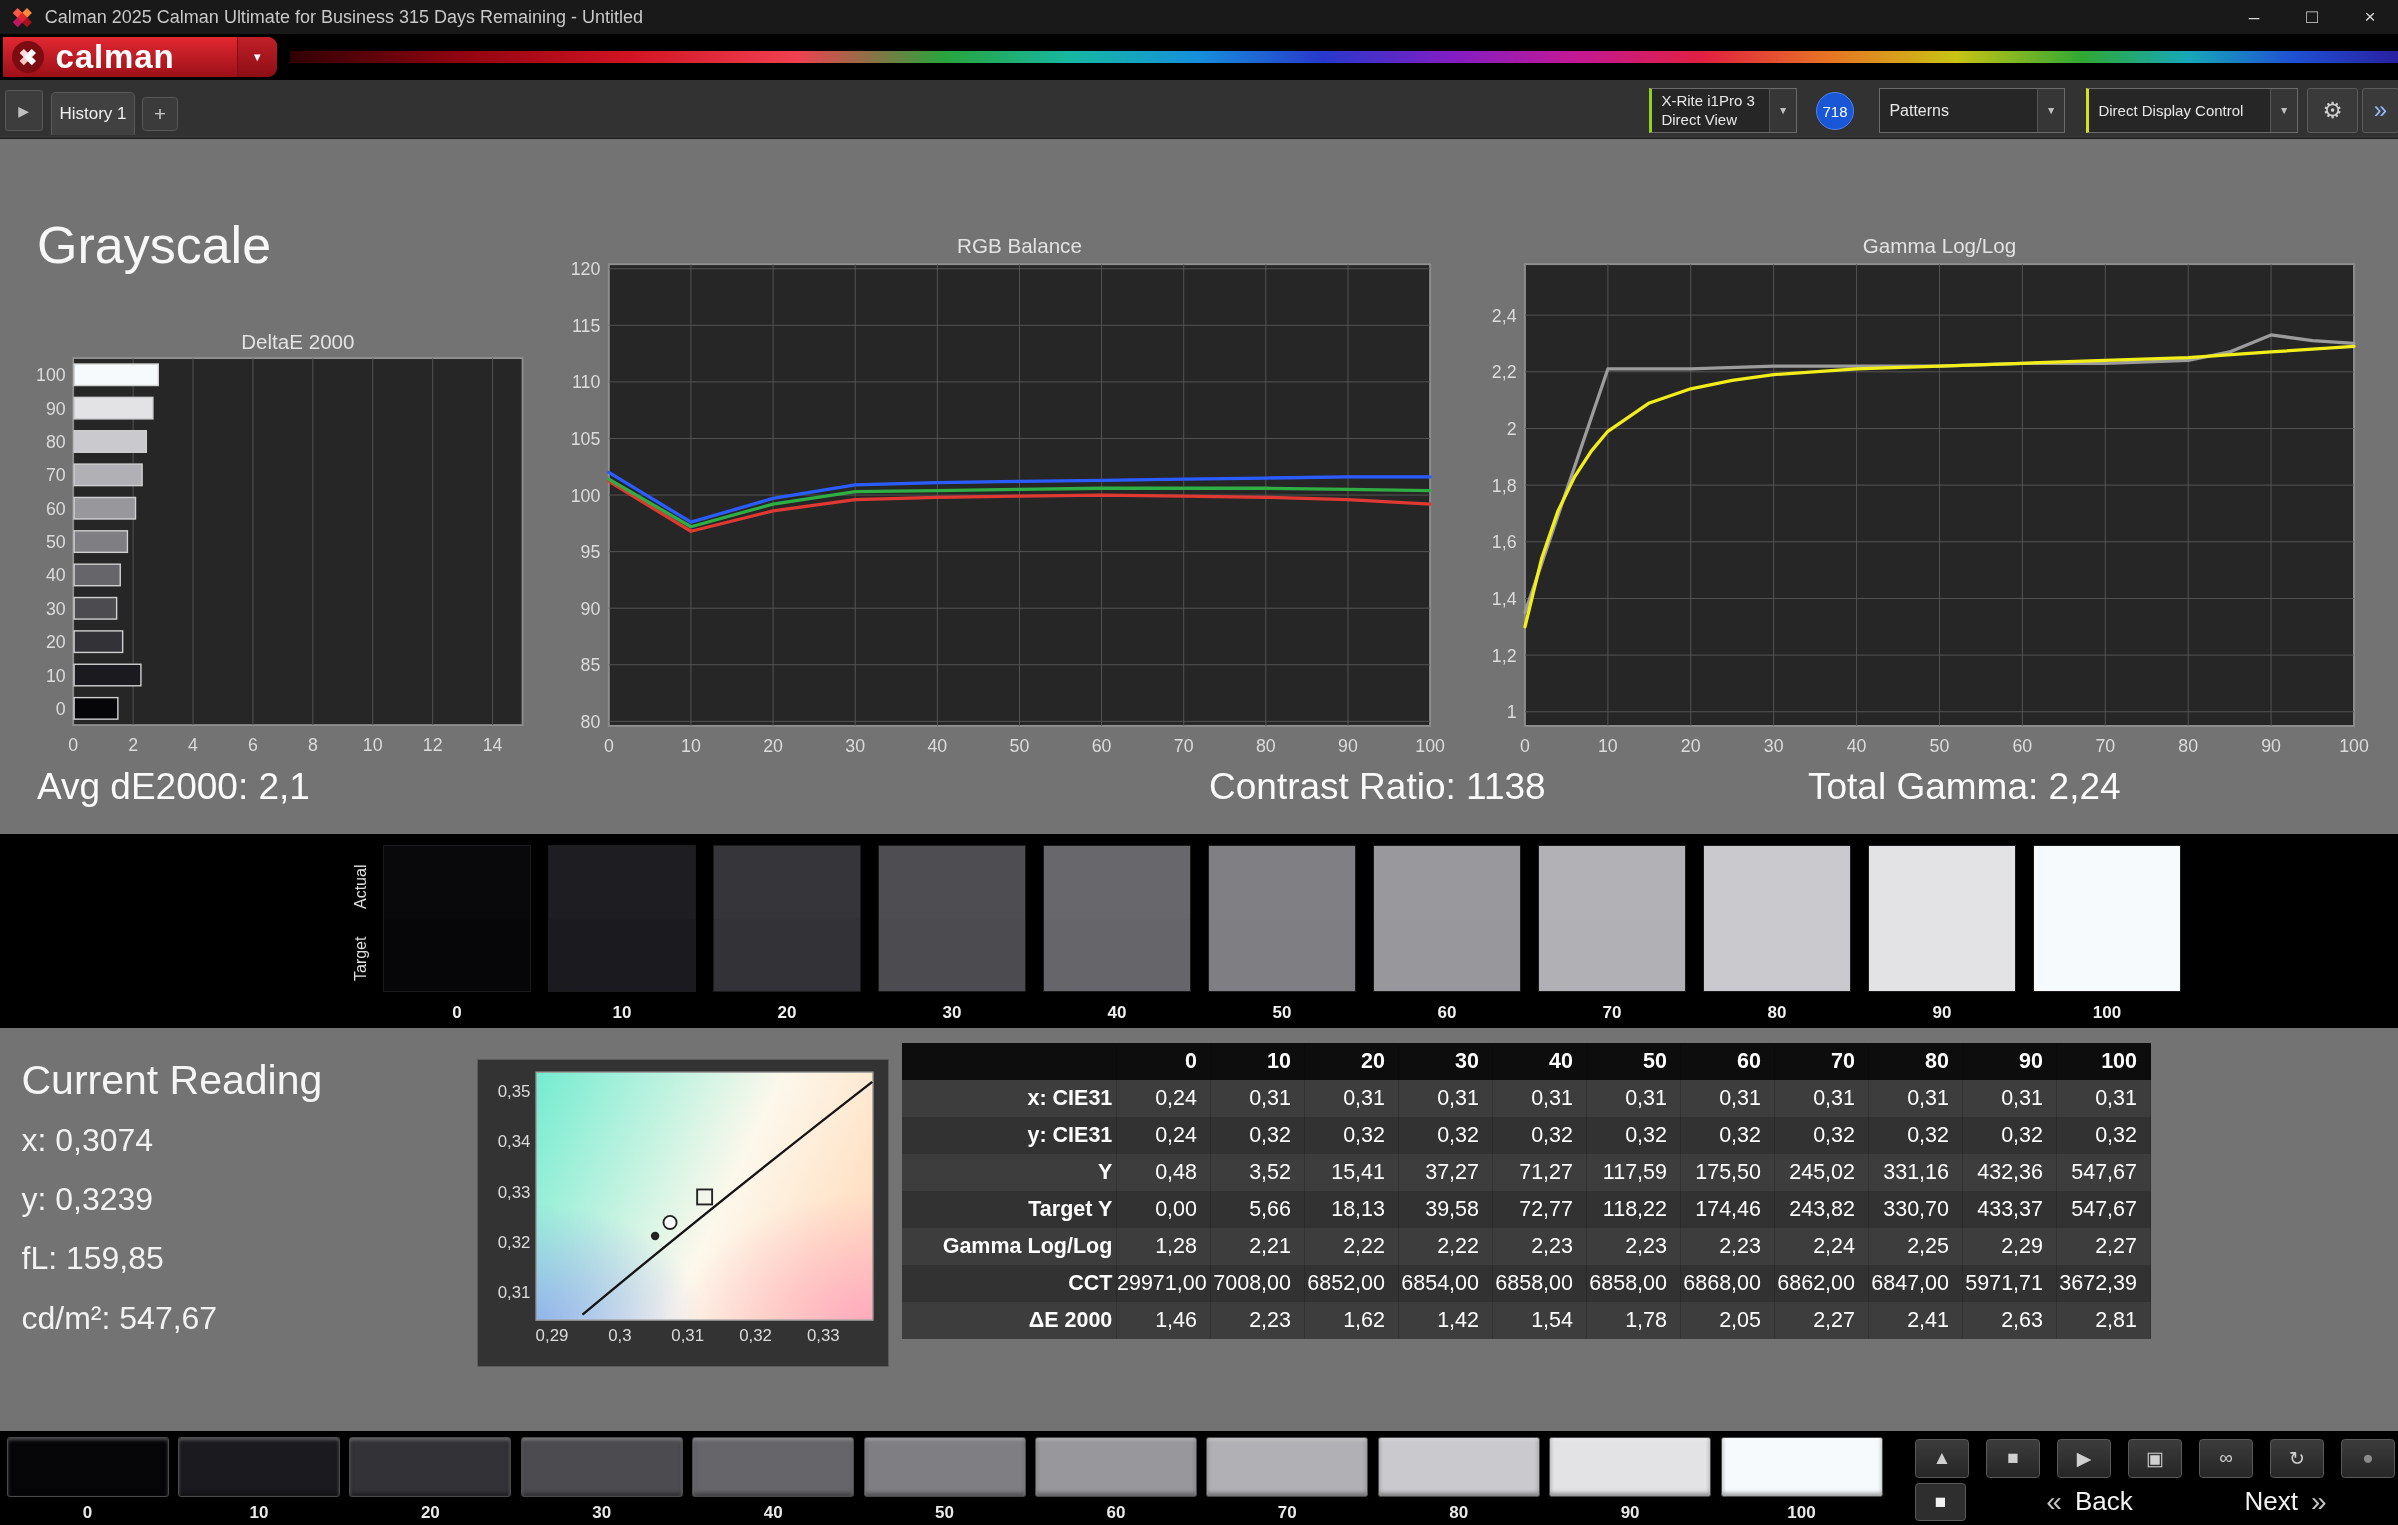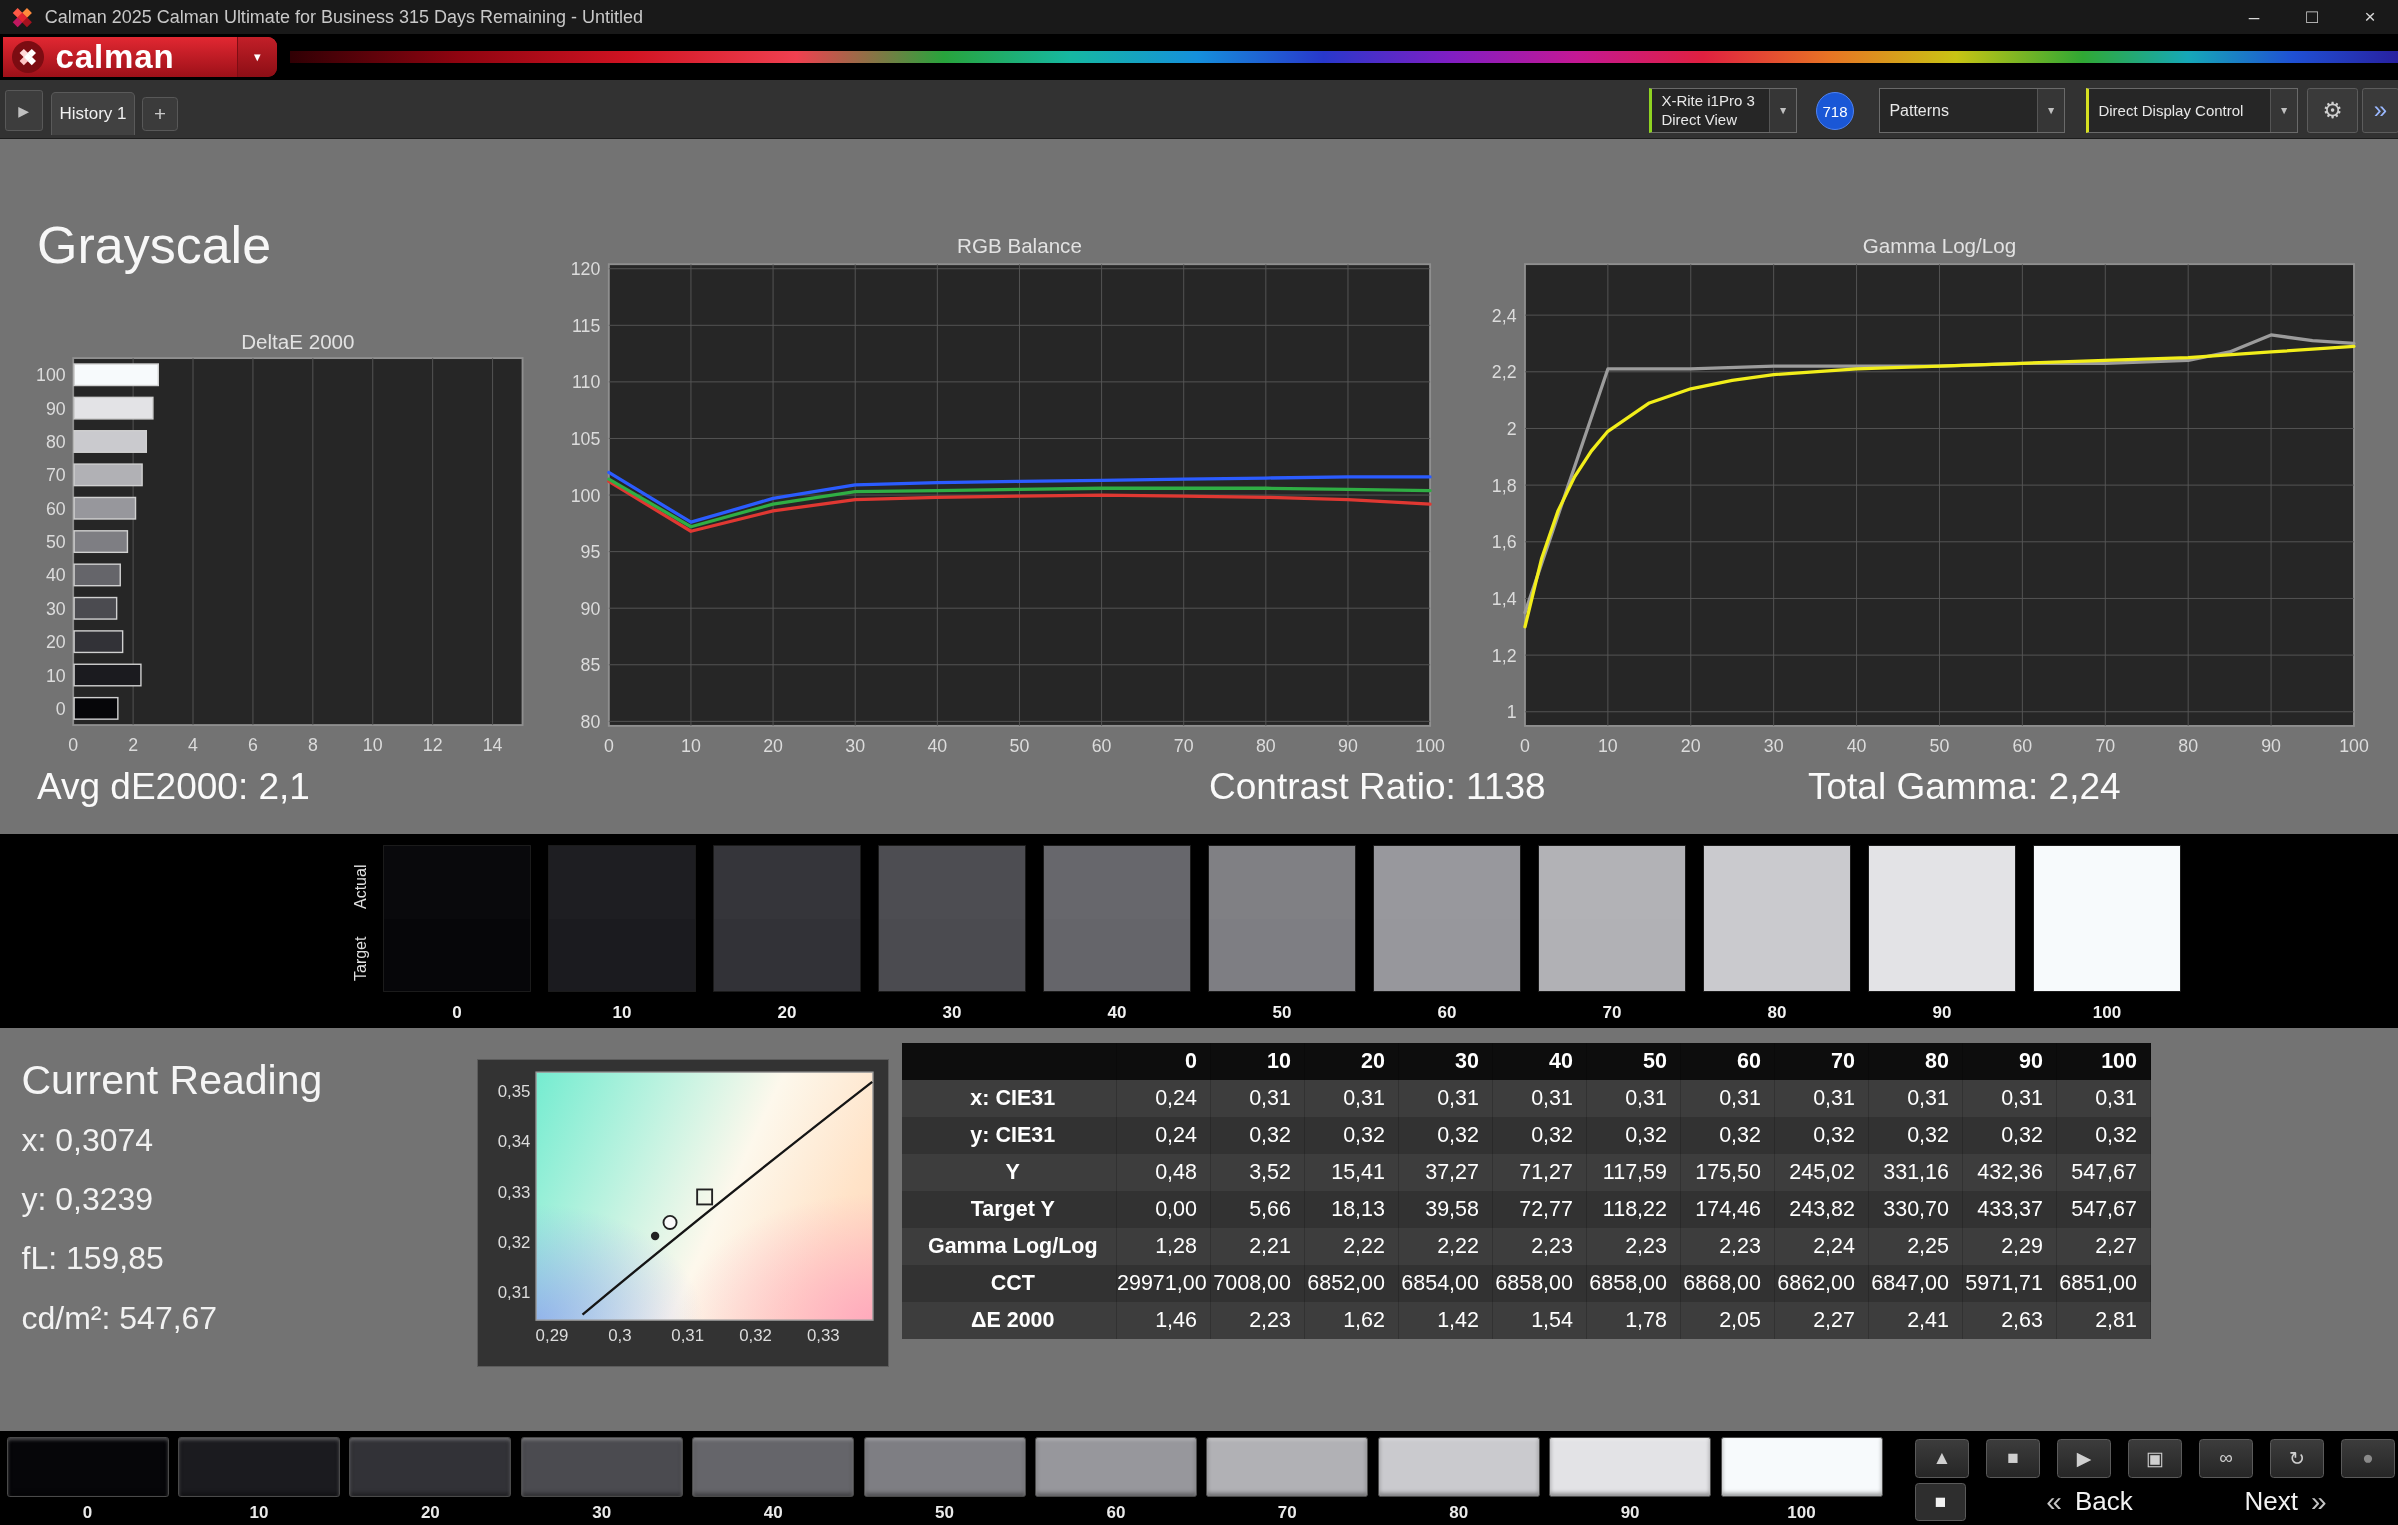--- a/index.html
+++ b/index.html
@@ -81,21 +81,21 @@
       radial-gradient(90% 85% at 0% 100%, rgba(120,130,245,0.55), rgba(120,130,245,0) 55%),
       radial-gradient(95% 85% at 100% 100%, rgba(255,140,190,0.60), rgba(255,140,190,0) 60%),
       linear-gradient(115deg,#74ecd0 0%,#b9f2df 28%,#fdf8ec 55%,#ffe3c8 82%,#ffd6ba 100%);}
   #cie-svg{position:absolute;left:0;top:0;}
 
   
   #data-table{position:absolute;left:902px;top:1043px;display:grid;
               grid-template-columns:215px repeat(11,94px);font-size:21.5px;color:#fff;}
   .tcell{height:37px;line-height:37px;text-align:right;padding-right:13px;overflow:hidden;
          border-right:0.9px solid rgba(0,0,0,0.18);}
-  .tcell.lbl{text-align:center;padding-left:11.2px;padding-right:3.7px;font-weight:bold;}
+  .tcell.lbl{text-align:right;padding-left:11.2px;padding-right:3.7px;font-weight:bold;}
   .tcell.hdr{background:#0d0d0d;font-weight:bold;}
   .r0{background:#3d3d3d;} .r1{background:#323232;}
 
   
   .bottombar{position:absolute;left:0;top:1431px;width:2399px;height:95px;background:#000;}
   .pattern-row{position:absolute;left:6.6px;top:5.6px;display:flex;}
   .pattern-cell{width:162px;margin-right:9.4px;text-align:center;}
   .pattern-btn{height:58px;border:0.9px solid #4a4a4a;border-radius:2.8px;
     box-shadow:inset 0 1.9px 3.7px rgba(255,255,255,.28), inset 0 -2.8px 4.7px rgba(0,0,0,.4);}
   .pattern-label{margin-top:6.6px;font-size:17px;font-weight:bold;color:#eaeaea;}
@@ -501,21 +501,21 @@
       <div class="tcell r1">29971,00</div>
       <div class="tcell r1">7008,00</div>
       <div class="tcell r1">6852,00</div>
       <div class="tcell r1">6854,00</div>
       <div class="tcell r1">6858,00</div>
       <div class="tcell r1">6858,00</div>
       <div class="tcell r1">6868,00</div>
       <div class="tcell r1">6862,00</div>
       <div class="tcell r1">6847,00</div>
       <div class="tcell r1">5971,71</div>
-      <div class="tcell r1">6851,00</div>
+      <div class="tcell r1">3672,39</div>
       <div class="tcell r0 lbl">ΔE 2000</div>
       <div class="tcell r0">1,46</div>
       <div class="tcell r0">2,23</div>
       <div class="tcell r0">1,62</div>
       <div class="tcell r0">1,42</div>
       <div class="tcell r0">1,54</div>
       <div class="tcell r0">1,78</div>
       <div class="tcell r0">2,05</div>
       <div class="tcell r0">2,27</div>
       <div class="tcell r0">2,41</div>

